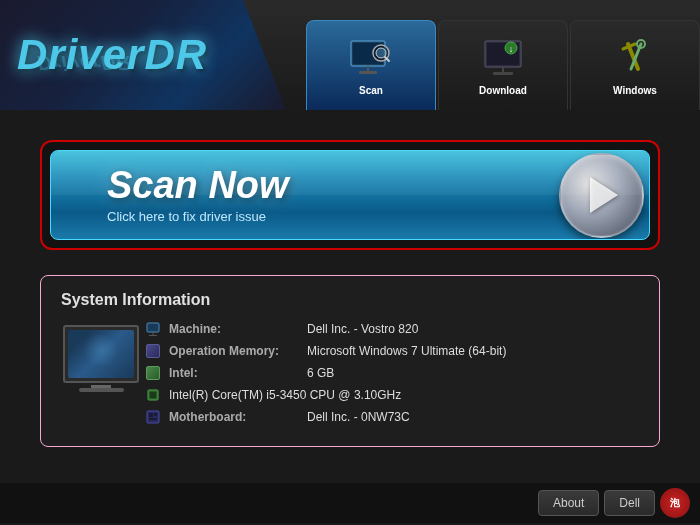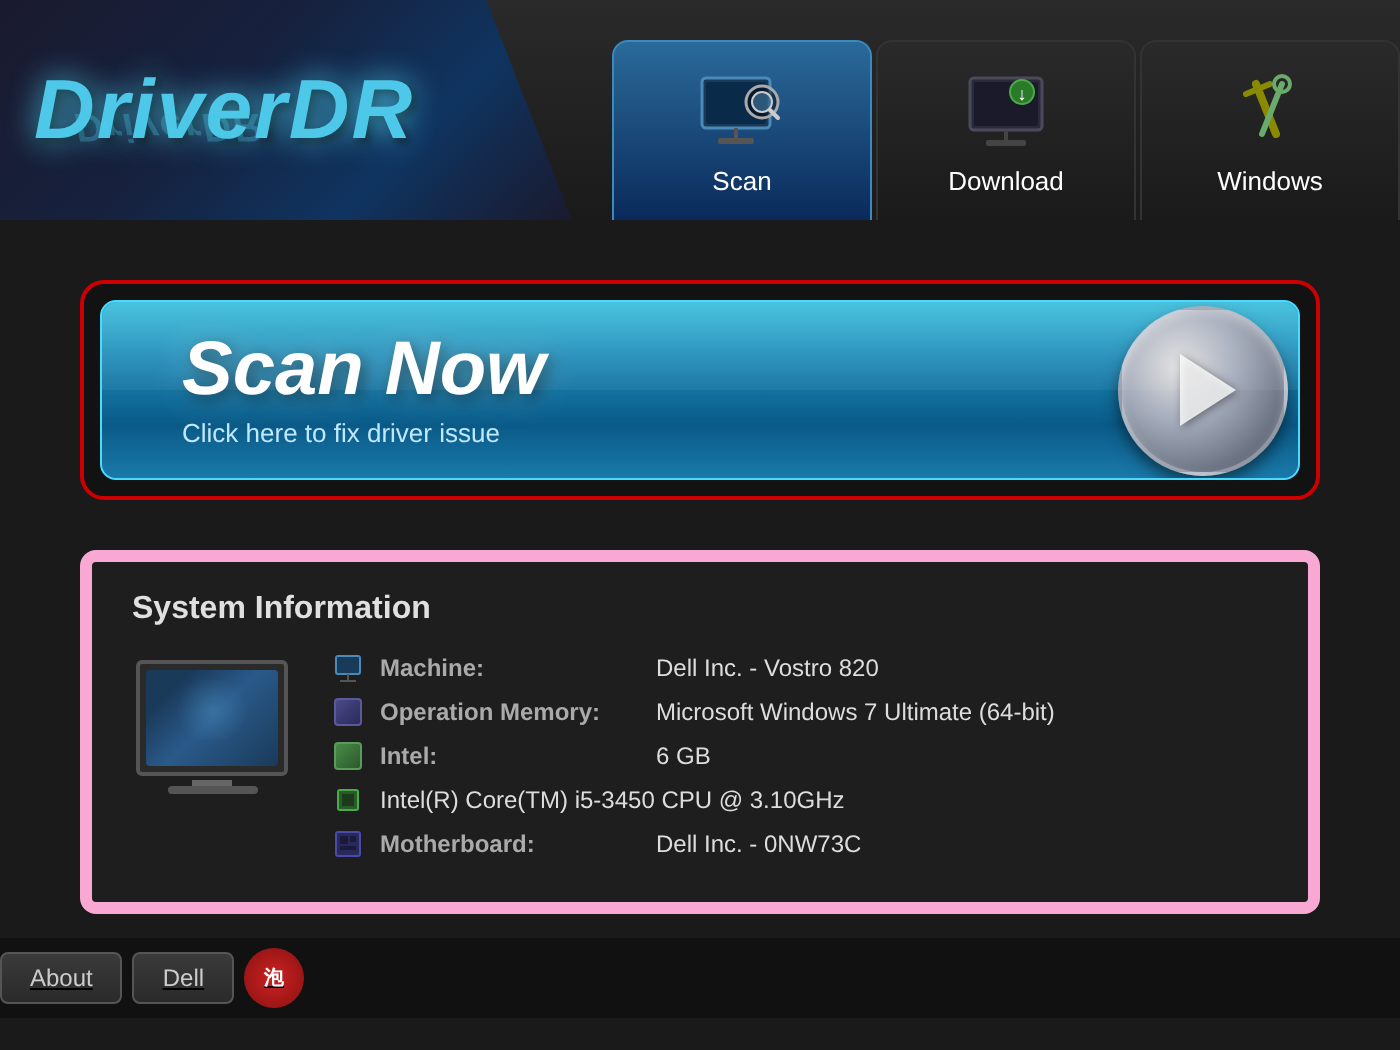--- a/index.html
+++ b/index.html
@@ -82,22 +82,22 @@
       border-bottom: none;
     }
 
     .nav-tab.inactive {
       background: linear-gradient(180deg, #2a2a2a 0%, #1a1a1a 100%);
       border: 1px solid #333;
       border-bottom: none;
     }
 
     .nav-tab-label {
-      font-size: 13px;
-      font-weight: normal;
+      font-size: 10px;
+      font-weight: bold;
       color: #ffffff;
     }
 
     .tab-icon {
       width: 45px;
       height: 45px;
       display: flex;
       align-items: center;
       justify-content: center;
     }
@@ -137,21 +137,21 @@
       top: 0;
       left: 0;
       right: 0;
       height: 50%;
       background: linear-gradient(180deg, rgba(255,255,255,0.15) 0%, rgba(255,255,255,0.05) 100%);
       border-radius: 8px 8px 0 0;
     }
 
     .scan-text-area {
       flex: 1;
-      padding-left: 40px;
+      padding-left: 56px;
     }
 
     .scan-now-title {
       font-size: 38px;
       font-weight: bold;
       font-style: italic;
       color: #ffffff;
       text-shadow: 2px 2px 8px rgba(0,0,0,0.5), 0 0 20px rgba(255,255,255,0.3);
       line-height: 1;
     }
@@ -182,35 +182,35 @@
       border-top: 18px solid transparent;
       border-bottom: 18px solid transparent;
       border-left: 28px solid rgba(255,255,255,0.8);
       margin-left: 5px;
       filter: drop-shadow(1px 1px 2px rgba(0,0,0,0.5));
     }
 
     
     .system-info-section {
       background: #1e1e1e;
-      border: 6px solid #f9a8d4;
+      border: 1px solid #f9a8d4;
       border-radius: 8px;
       padding: 15px 20px;
     }
 
     .system-info-title {
       font-size: 16px;
       font-weight: bold;
       color: #e0e0e0;
       margin-bottom: 12px;
     }
 
     .system-info-body {
       display: flex;
-      gap: 20px;
+      gap: 4px;
     }
 
     .monitor-icon {
       width: 80px;
       height: 75px;
       flex-shrink: 0;
       display: flex;
       flex-direction: column;
       align-items: center;
       justify-content: center;
@@ -260,29 +260,29 @@
     }
 
     .info-value {
       font-size: 12px;
       color: #dddddd;
     }
 
     
     .footer {
       position: absolute;
-      bottom: 16px;
+      bottom: 2px;
       width: 100%;
       height: 40px;
       background: #111;
       display: flex;
       align-items: center;
+      justify-content: flex-end;
       padding-right: 10px;
       gap: 5px;
-      text-decoration: underline;
     }
 
     .footer-btn {
       padding: 5px 14px;
       background: linear-gradient(180deg, #3a3a3a 0%, #2a2a2a 100%);
       border: 1px solid #555;
       border-radius: 4px;
       color: #ccc;
       font-size: 12px;
       cursor: pointer;

